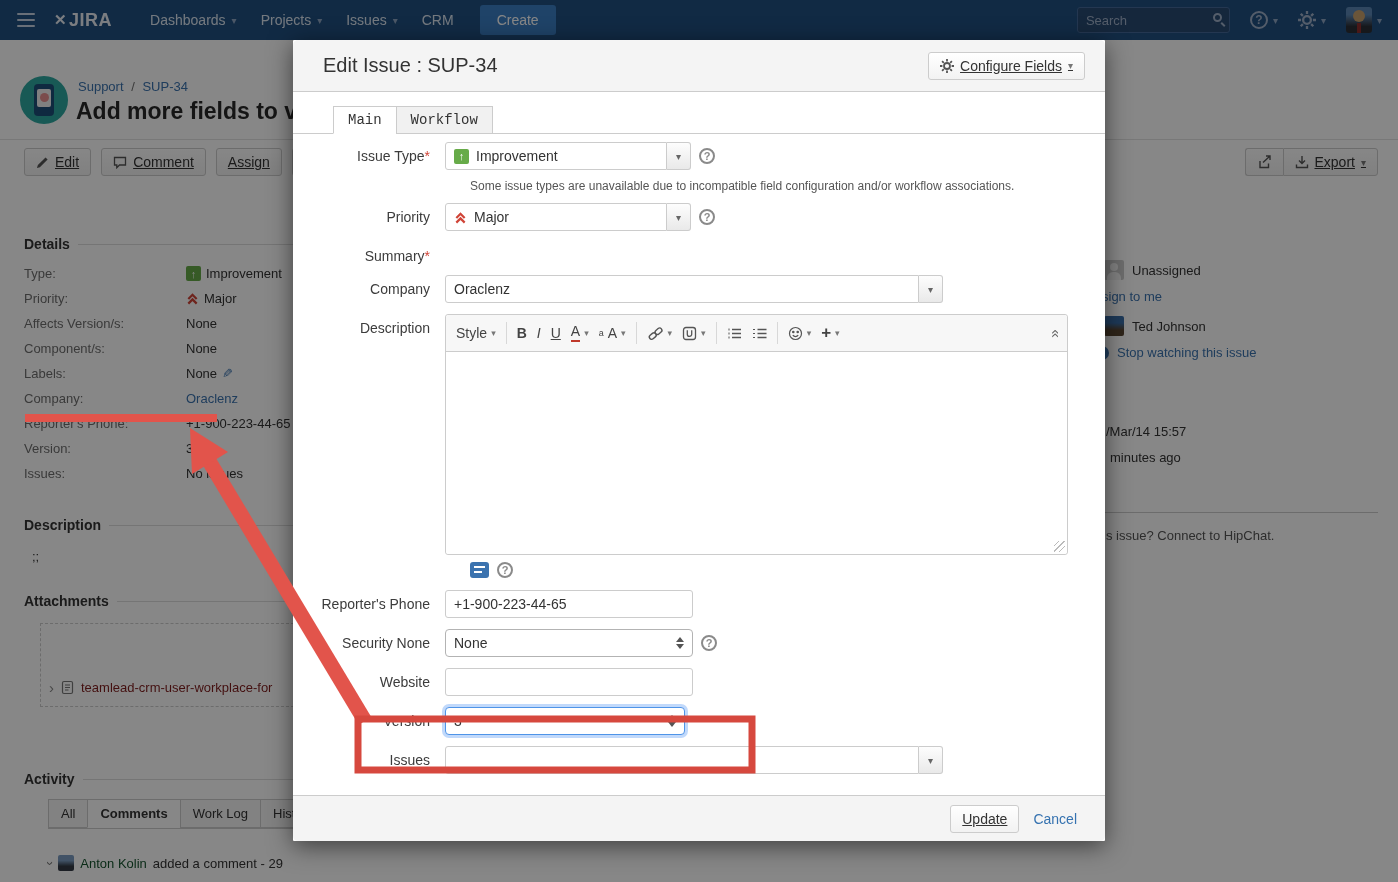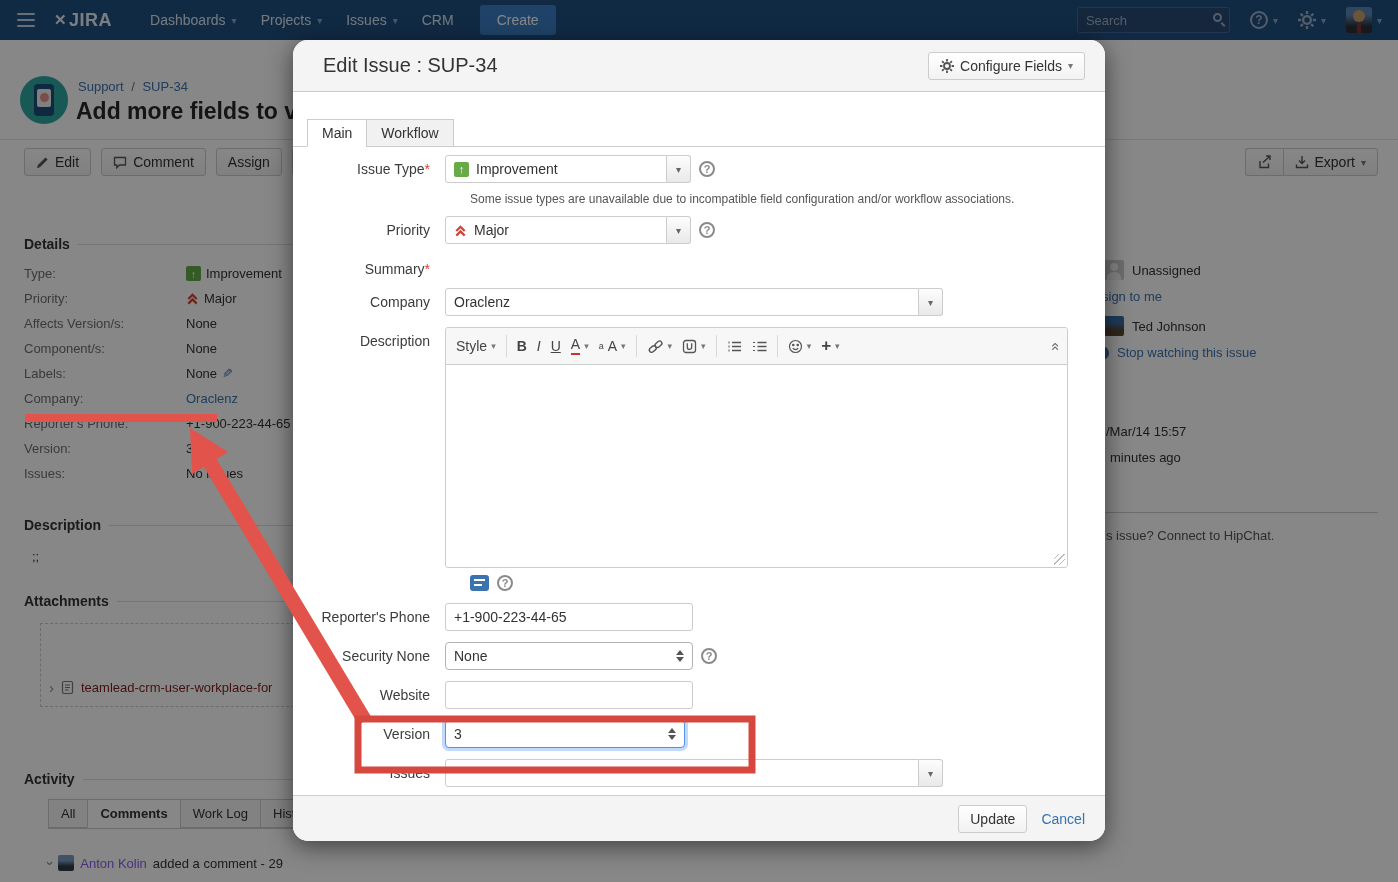--- a/index.html
+++ b/index.html
@@ -48,21 +48,21 @@
   .proj-avatar .screen { position:absolute; left:17px; top:13px; width:14px; height:18px; background:#f2f2f2; border-radius:2px; }
   .proj-avatar .face { position:absolute; left:20px; top:17px; width:9px; height:9px; background:#e89090; border-radius:50%; }
   .breadcrumb { position:absolute; left:78px; top:39px; font-size:13px; color:#3b73af; }
   .breadcrumb a { color:#3b73af; text-decoration:none; cursor:pointer; }
   .breadcrumb .sep { color:#707070; margin:0 4px; }
   .page-title { position:absolute; left:76px; top:58px; font-size:23px; color:#292929; white-space:nowrap; }
 
   .btn {
     display:inline-flex; align-items:center; gap:6px; height:28px; padding:0 11px;
     background:linear-gradient(#ffffff,#f2f2f2); border:1px solid #ccc; border-radius:3px;
-    font-size:14px; color:#333; cursor:pointer; font-family:inherit; white-space:nowrap;
+    font-size:14px; color:#333; cursor:pointer; font-family:inherit; white-space:nowrap;text-decoration:underline;
   }
   .toolbar-left { position:absolute; left:24px; top:108px; display:flex; gap:10px; }
   .toolbar-right { position:absolute; right:20px; top:108px; display:flex; }
   .toolbar-right .btn { border-radius:0; }
   .toolbar-right .btn:first-child { border-radius:3px 0 0 3px; border-right:none; }
   .toolbar-right .btn:last-child { border-radius:0 3px 3px 0; }
 
   .left-col { position:absolute; left:24px; top:100px; width:270px; }
   .sec-head { display:flex; align-items:center; font-size:14px; font-weight:bold; color:#333; }
   .sec-line { flex:1; height:1px; background:#ddd; margin-left:8px; }
@@ -79,21 +79,21 @@
   #attach-section { position:absolute; top:453px; width:270px; }
   .attach-box { margin:14px 0 0 16px; width:254px; height:84px; border:1px dashed #ccc; display:flex; align-items:flex-end; padding:10px 8px; }
   .attach-row { display:flex; align-items:center; gap:7px; font-size:13px; white-space:nowrap; }
   .attach-row a { color:#7f1d1d; text-decoration:none; }
   .chev { color:#888; font-size:15px; }
   #activity-section { position:absolute; top:595px; width:270px;margin-top:36px; }
   .act-tabs { display:flex; margin:12px 0 0 24px; border-bottom:1px solid #ccc; width:400px; }
   .act-tab { padding:6px 12px; font-size:13px; border:1px solid #ccc; margin-right:-1px; background:#f5f5f5; color:#333; cursor:pointer; white-space:nowrap; }
   .act-tab.active { background:#fff; font-weight:bold; border-bottom-color:#fff; }
   .comment-row { margin:26px 0 0 24px; display:flex; align-items:center; gap:6px; font-size:13px; white-space:nowrap; }
-  .comment-row a { color:#8b5cf6; text-decoration:none; }
+  .comment-row a { color:#14532d; text-decoration:none; }
   .mini-avatar { width:16px; height:16px; border-radius:2px; background:linear-gradient(#7b9cc0 0 35%, #333a44 70%); flex:0 0 auto; }
   .rot90 { display:inline-block; transform:rotate(90deg); color:#777; }
   .comment-body { margin:14px 0 0 64px; font-size:13px; }
   .act-hr { margin:16px 0 0 40px; width:320px; border-top:1px solid #ddd; }
 
   .right-col { position:absolute; top:40px; left:1100px; width:298px; font-size:13px; z-index:0; }
   .rc-item { position:absolute; display:flex; align-items:center; gap:8px; white-space:nowrap; }
   .rc-item a { color:#3b73af; text-decoration:none; }
   .avatar20 { width:20px; height:20px; border-radius:2px; flex:0 0 auto; }
   .avatar-gray { background:#ccc; position:relative; overflow:hidden; }
@@ -102,30 +102,30 @@
   .avatar-ted { background:linear-gradient(#3a6ea8 0 35%, #5a4632 70%); }
   .watch-frag { width:7px; height:14px; background:#3b73af; border-radius:0 7px 7px 0; }
   .rc-hr { position:absolute; top:432px; left:4px; width:274px; border-top:1px solid #ccc; }
 
   
   .blanket { position:absolute; inset:0; background:rgba(0,0,0,0.47); z-index:10; }
 
   
   .modal {
     position:absolute; left:293px; top:40px; width:812px; height:801px; z-index:20;
-    background:#fff; border-radius:15px; box-shadow:0 5px 25px rgba(0,0,0,.55); overflow:hidden;
+    background:#fff; border-radius:1px; box-shadow:0 5px 25px rgba(0,0,0,.55); overflow:hidden;
   }
   .modal-header {
     height:52px; background:#f4f4f4; border-bottom:1px solid #ccc; border-radius:5px 5px 0 0;
     display:flex; align-items:center; padding:0 20px 0 30px;
   }
   .modal-title { font-size:20px; color:#333; }
   .config-btn { margin-left:auto; }
   .modal-body { height:703px; overflow:hidden; position:relative; }
-  .mtabs { display:flex; margin-top:27px; padding-left:14px; border-bottom:1px solid #ccc; }
+  .mtabs { display:flex; margin-top:14px; padding-left:40px; border-bottom:1px solid #ccc;font-family:Liberation Mono, monospace; }
   .mtab { padding:5px 14px; font-size:14px; border:1px solid #ccc; margin-right:-1px; margin-bottom:-1px; background:#f1f1f1; cursor:pointer; }
   .mtab.active { background:#fff; border-bottom-color:#fff; }
   .mform { padding:8px 0 0 10px; }
   .frow { display:flex; margin-bottom:11px; }
   .flabel { width:142px; text-align:right; padding-right:15px; padding-top:6px; font-size:14px; color:#3c3c3c; flex:0 0 auto; white-space:nowrap; }
   .req { color:#d04437; }
   .finput {
     height:28px; border:1px solid #ccc; border-radius:3px; font-size:14px; padding:0 8px;
     font-family:inherit; color:#333;
   }
@@ -162,21 +162,21 @@
   
   .mac-select { width:248px; height:28px; border:1px solid #b3b3b3; border-radius:4px; background:#fff; display:flex; align-items:center; padding:0 8px; font-size:14px; cursor:pointer; }
   .spin { margin-left:auto; display:flex; flex-direction:column; gap:2px; }
   .spin i { width:0; height:0; border-left:4px solid transparent; border-right:4px solid transparent; }
   .spin .up { border-bottom:5px solid #555; }
   .spin .down { border-top:5px solid #555; }
   .focused { width:240px; border:1px solid #4f94e8; box-shadow:0 0 0 3px rgba(100,160,245,.4); }
   .modal-footer {
     position:absolute; left:0; bottom:0; width:100%; height:46px; background:#f4f4f4;
     border-top:1px solid #ccc; border-radius:0 0 5px 5px; display:flex; align-items:center;
-    justify-content:flex-end; padding-right:20px; gap:14px; z-index:5;
+    justify-content:flex-end; padding-right:28px; gap:14px; z-index:5;
   }
   .cancel-link { color:#3572b0; font-size:14px; text-decoration:none; cursor:pointer; }
 
   
   .annotations { position:absolute; inset:0; z-index:30; pointer-events:none; }
 
   svg.icon { display:block; }
 </style>
 </head>
 <body>

